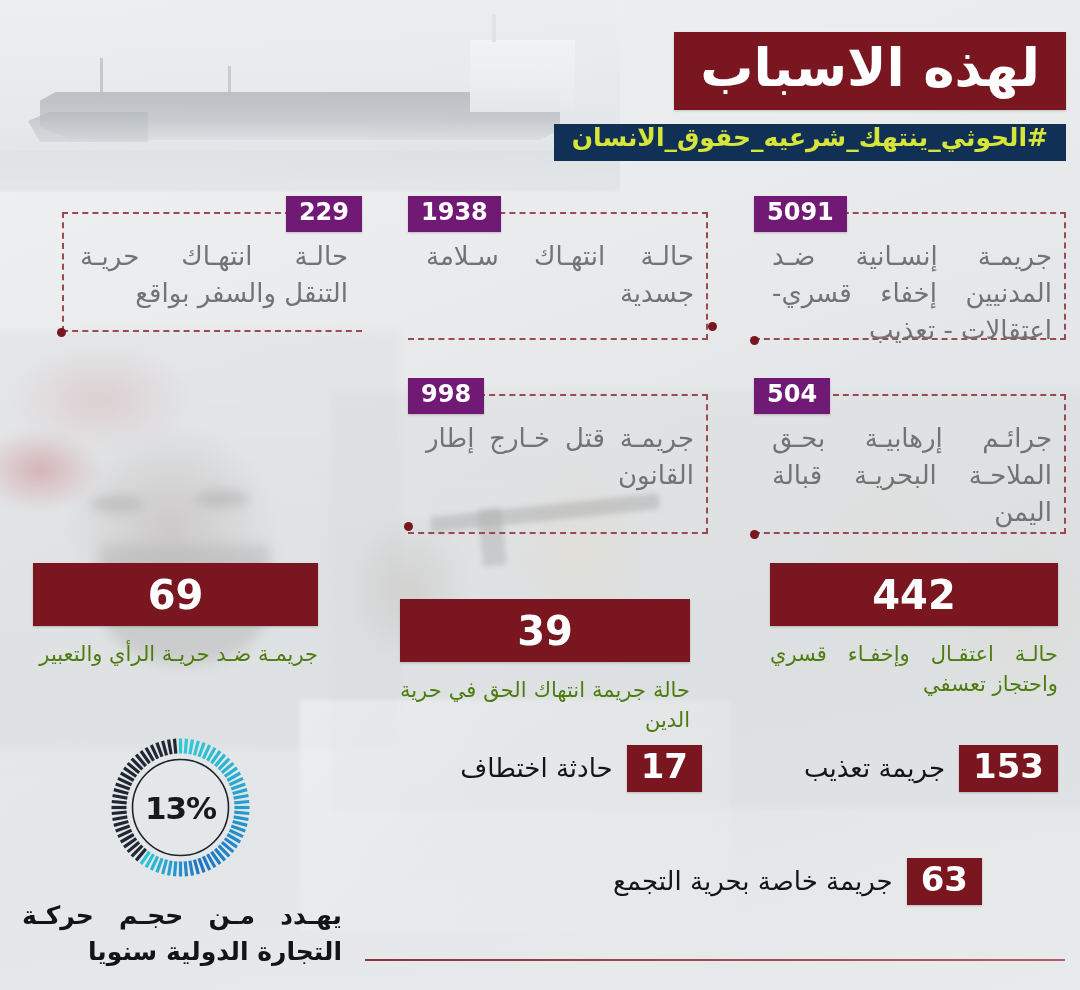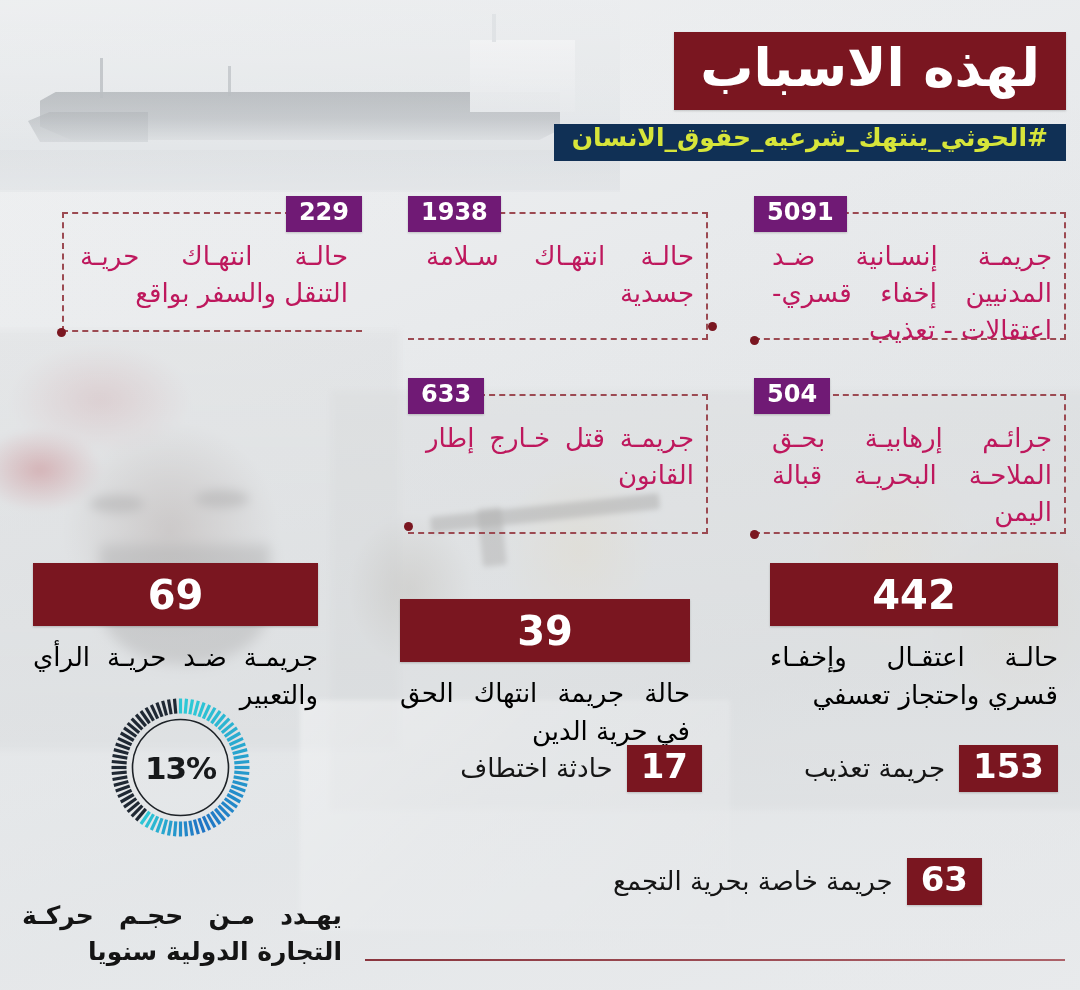--- a/index.html
+++ b/index.html
@@ -136,53 +136,53 @@
   .badge{
     position:absolute;top:-16px;left:0;
     background:#701a75;color:#fff;
     font-size:24px;font-weight:bold;
     padding:3px 13px 5px 13px;
     line-height:1.15;
     box-shadow:0 1px 2px rgba(0,0,0,.2);
   }
   .card .ctext{
     position:absolute;right:14px;top:26px;left:18px;
-    color:#be185d;font-size:26px;line-height:1.42;
+    color:#737373;font-size:26px;line-height:1.42;
     text-align:justify;text-align-last:right;font-weight:500;
   }
   .enddot{
     position:absolute;width:9px;height:9px;border-radius:50%;
     background:#7a1620;
   }
 
   
   .bigstat{position:absolute;}
   .bigstat .bar{
     background:#7a1620;color:#fff;
     font-size:40px;font-weight:bold;
     text-align:center;padding:12px 0 11px 0;
     line-height:1;
     box-shadow:0 1px 2px rgba(0,0,0,.2);
   }
   .bigstat .cap{
-    margin-top:13px;color:#000000;font-size:26px;line-height:1.45;
+    margin-top:13px;color:#4d7c0f;font-size:21px;line-height:1.45;
     text-align:justify;text-align-last:right;font-weight:500;
   }
 
   
   .inline-stat{position:absolute;display:flex;align-items:center;gap:14px;}
   .inline-stat .num{
     background:#7a1620;color:#fff;font-size:34px;font-weight:bold;
     padding:4px 14px 7px 14px;line-height:1.05;
     box-shadow:0 1px 2px rgba(0,0,0,.2);
   }
   .inline-stat .lab{color:#151515;font-size:26px;font-weight:500;white-space:nowrap;}
 
   
-  .gauge{position:absolute;left:108px;top:695px;width:145px;height:145px;}
+  .gauge{position:absolute;left:108px;top:735px;width:145px;height:145px;}
   .gauge svg{display:block;}
   .gauge .pct{
     position:absolute;inset:0;display:flex;align-items:center;justify-content:center;
     font-size:31px;font-weight:bold;color:#17191b;letter-spacing:-1px;
   }
   .gauge-cap{
     position:absolute;left:22px;top:898px;width:320px;
     color:#141414;font-size:25px;font-weight:bold;line-height:1.42;
     text-align:justify;text-align-last:right;
   }
@@ -244,21 +244,21 @@
 
   <div class="card" style="right:14px;top:394px;width:312px;height:140px;">
     <div class="dash-box"></div>
     <div class="badge">504</div>
     <div class="ctext">جرائـم إرهابيـة بحـق الملاحـة البحريـة قبالة اليمن</div>
     <div class="enddot" style="left:-4px;top:136px;"></div>
   </div>
 
   <div class="card" style="right:372px;top:394px;width:300px;height:140px;">
     <div class="dash-box"></div>
-    <div class="badge">633</div>
+    <div class="badge">998</div>
     <div class="ctext">جريمـة قتل خـارج إطار القانون</div>
     <div class="enddot" style="left:-4px;top:128px;"></div>
   </div>
 
   <div class="bigstat" style="right:762px;top:563px;width:285px;">
     <div class="bar">69</div>
     <div class="cap">جريمـة ضـد حريـة الرأي والتعبير</div>
   </div>
 
   <div class="bigstat" style="right:390px;top:563px;width:290px;margin-top:36px;">

